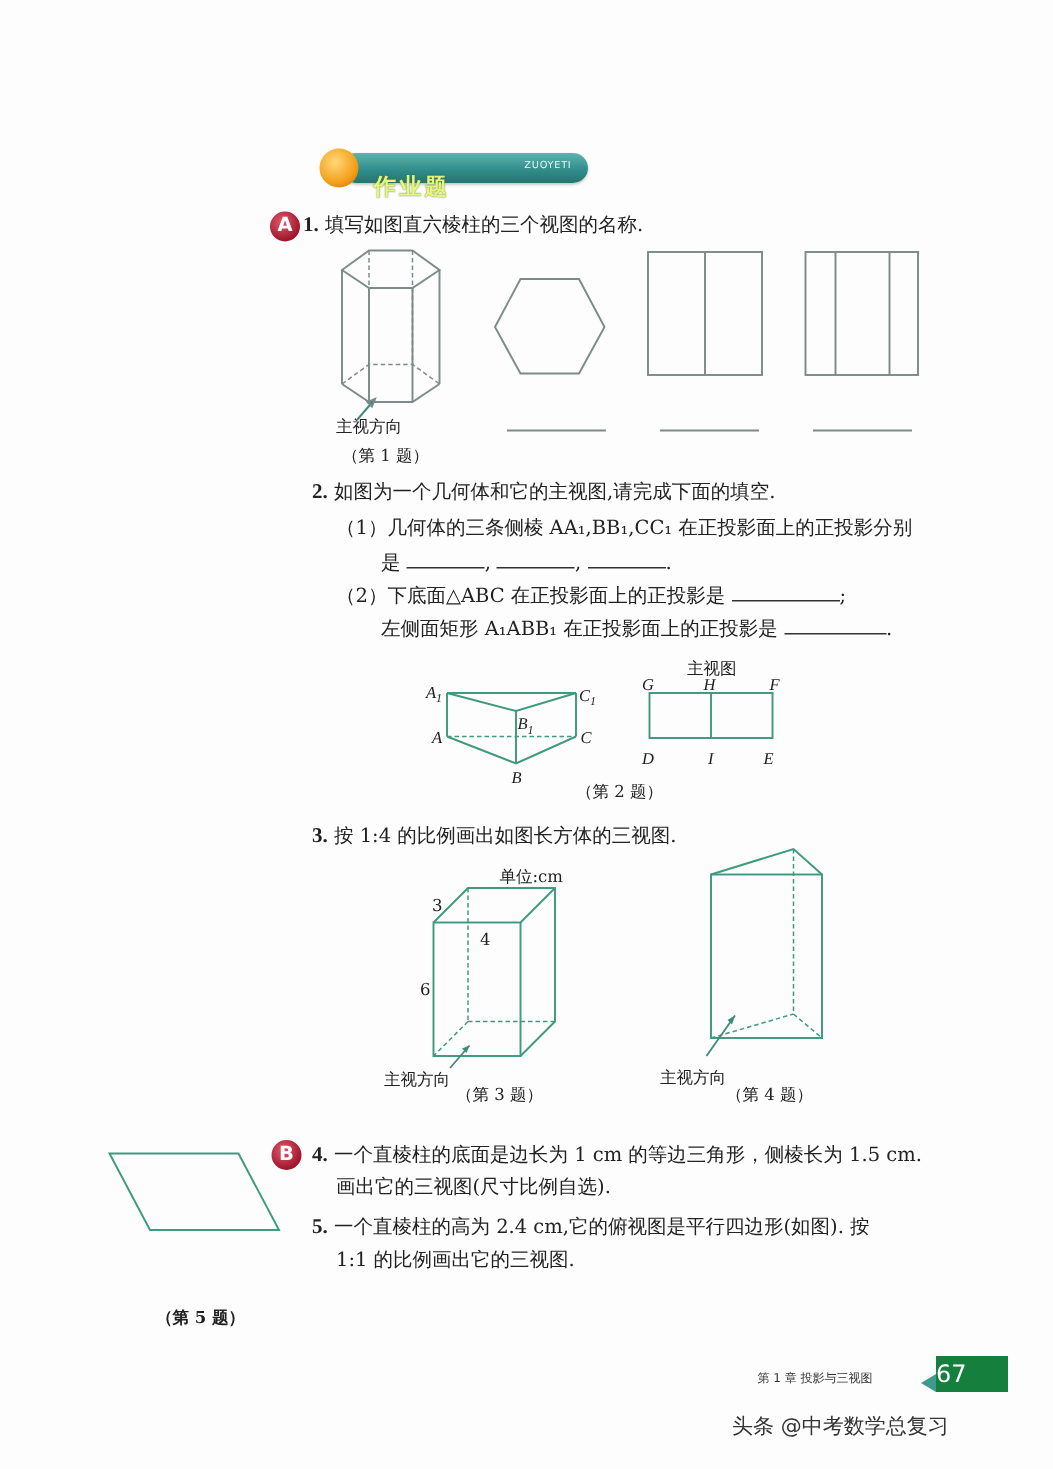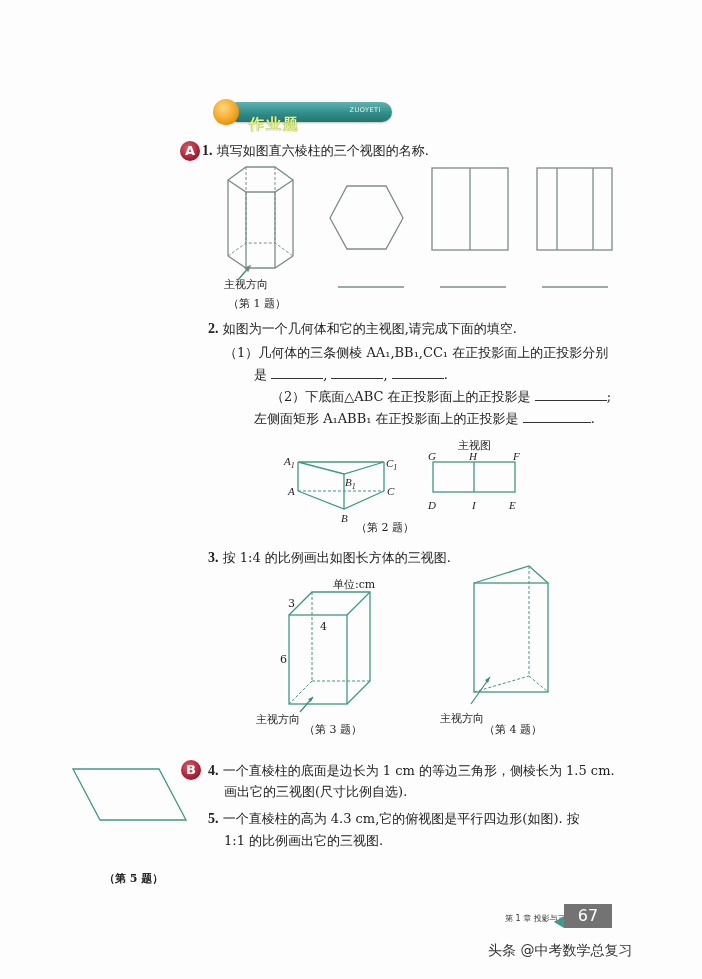--- a/index.html
+++ b/index.html
@@ -12,21 +12,21 @@
   .blank{display:inline-block;border-bottom:1px solid #333;height:12px;vertical-align:baseline;}
   .hw-banner{left:205px;top:97px;width:190px;height:28px;}
   .hw-bar{position:absolute;left:22px;top:5px;width:165px;height:20px;border-radius:10px;
           background:linear-gradient(#5fb3b0,#2e8b88 60%,#25756f);box-shadow:0 1px 2px rgba(0,0,0,.25);}
   .hw-title{position:absolute;left:44px;top:18px;font-family:"DejaVu Sans",sans-serif;font-size:15px;font-weight:bold;color:#e8f57a;letter-spacing:2px;text-shadow:0 0 1px #3c6a2a;}
   .hw-sub{position:absolute;right:14px;top:9px;font-family:"DejaVu Sans",sans-serif;font-size:6.5px;color:#eaf6f5;letter-spacing:.5px;}
   .hw-ball{position:absolute;left:8px;top:2px;width:26px;height:26px;border-radius:50%;
            background:radial-gradient(circle at 40% 35%,#ffd87a,#f3a01a 60%,#c06d05);}
   .badge{width:20px;height:20px;border-radius:50%;background:radial-gradient(circle at 40% 35%,#e05a6a,#a0162d 70%);
          color:#fff;font-family:"DejaVu Sans",sans-serif;font-weight:bold;font-size:13px;text-align:center;line-height:20px;}
-  .pg{left:564px;top:904px;width:48px;height:24px;background:#737373;color:#fff;font-family:"DejaVu Sans",sans-serif;font-size:16px;text-align:center;line-height:24px;}
+  .pg{left:624px;top:904px;width:48px;height:24px;background:#15803d;color:#fff;font-family:"DejaVu Sans",sans-serif;font-size:16px;text-align:left;line-height:24px;}
   .pg:before{content:"";position:absolute;left:-10px;top:12px;border-right:10px solid #3f9a8b;border-top:6px solid transparent;border-bottom:6px solid transparent;}
   .chap{left:505px;top:913px;font-family:"DejaVu Sans",sans-serif;font-size:8px;color:#333;}
   .wm{left:488px;top:942px;font-family:"DejaVu Sans",sans-serif;font-size:14px;color:#333;text-shadow:1px 1px 0 #fff,-1px -1px 0 #fff;}
   svg{position:absolute;overflow:visible;}
   .fig{stroke:#3f9a7e;stroke-width:1.3;fill:none;}
   .fig-g{stroke:#7d8c8a;stroke-width:1.3;fill:none;}
   .dash{stroke-dasharray:3 2;stroke-width:1;}
   .lbl{font-family:"Liberation Serif",serif;font-style:italic;font-size:11px;fill:#222;}
 </style>
 </head>
@@ -139,30 +139,30 @@
   <span class="num">2.</span>
   <span>如图为一个几何体和它的主视图,请完成下面的填空.</span>
 </div>
 <div class="abs txt" style="left:224px;top:344px;text-align:right;">（1）几何体的三条侧棱 AA₁,BB₁,CC₁ 在正投影面上的正投影分别</div>
 <div class="abs txt" style="left:254px;top:366px;">
   <span>是</span>
   <span class="blank" style="width:52px"></span>,
   <span class="blank" style="width:52px"></span>,
   <span class="blank" style="width:52px"></span>.
 </div>
-<div class="abs txt" style="left:224px;top:388px;margin-left:47px;">
+<div class="abs txt" style="left:224px;top:388px;">
   <span>（2）下底面△ABC 在正投影面上的正投影是</span>
   <span class="blank" style="width:72px"></span><span>;</span>
 </div>
 <div class="abs txt" style="left:254px;top:410px;">
   <span>左侧面矩形 A₁ABB₁ 在正投影面上的正投影是</span>
   <span class="blank" style="width:68px"></span><span>.</span>
 </div>
 <div class="abs txt small" style="left:458px;top:437px;">主视图</div>
-<div class="abs txt small" style="left:356px;top:519px;text-align:right;">（第 2 题）</div>
+<div class="abs txt small" style="left:384px;top:519px;text-align:right;">（第 2 题）</div>
 
 <div class="abs txt" style="left:208px;top:549px;">
   <span class="num">3.</span>
   <span>按 1:4 的比例画出如图长方体的三视图.</span>
 </div>
 <div class="abs txt small" style="left:333px;top:576px;">单位:cm</div>
 <div class="abs txt small" style="left:288px;top:595px;">3</div>
 <div class="abs txt small" style="left:320px;top:618px;">4</div>
 <div class="abs txt small" style="left:280px;top:651px;">6</div>
 <div class="abs txt small" style="left:256px;top:711px;">主视方向</div>
@@ -171,20 +171,20 @@
 <div class="abs txt small" style="left:484px;top:721px;">（第 4 题）</div>
 
 <div class="abs badge" style="left:181px;top:760px;">B</div>
 <div class="abs txt" style="left:208px;top:762px;">
   <span class="num">4.</span>
   <span>一个直棱柱的底面是边长为 1 cm 的等边三角形，侧棱长为 1.5 cm.</span>
 </div>
 <div class="abs txt" style="left:224px;top:783px;">画出它的三视图(尺寸比例自选).</div>
 <div class="abs txt" style="left:208px;top:810px;">
   <span class="num">5.</span>
-  <span>一个直棱柱的高为 4.3 cm,它的俯视图是平行四边形(如图). 按</span>
+  <span>一个直棱柱的高为 2.4 cm,它的俯视图是平行四边形(如图). 按</span>
 </div>
 <div class="abs txt" style="left:224px;top:832px;">1:1 的比例画出它的三视图.</div>
 <div class="abs txt small" style="left:104px;top:870px;font-weight:bold;">（第 5 题）</div>
 
 <div class="abs chap">第 1 章   投影与三视图</div>
 <div class="abs pg">67</div>
 <div class="abs wm">头条 @中考数学总复习</div>
 
 </body></html>

